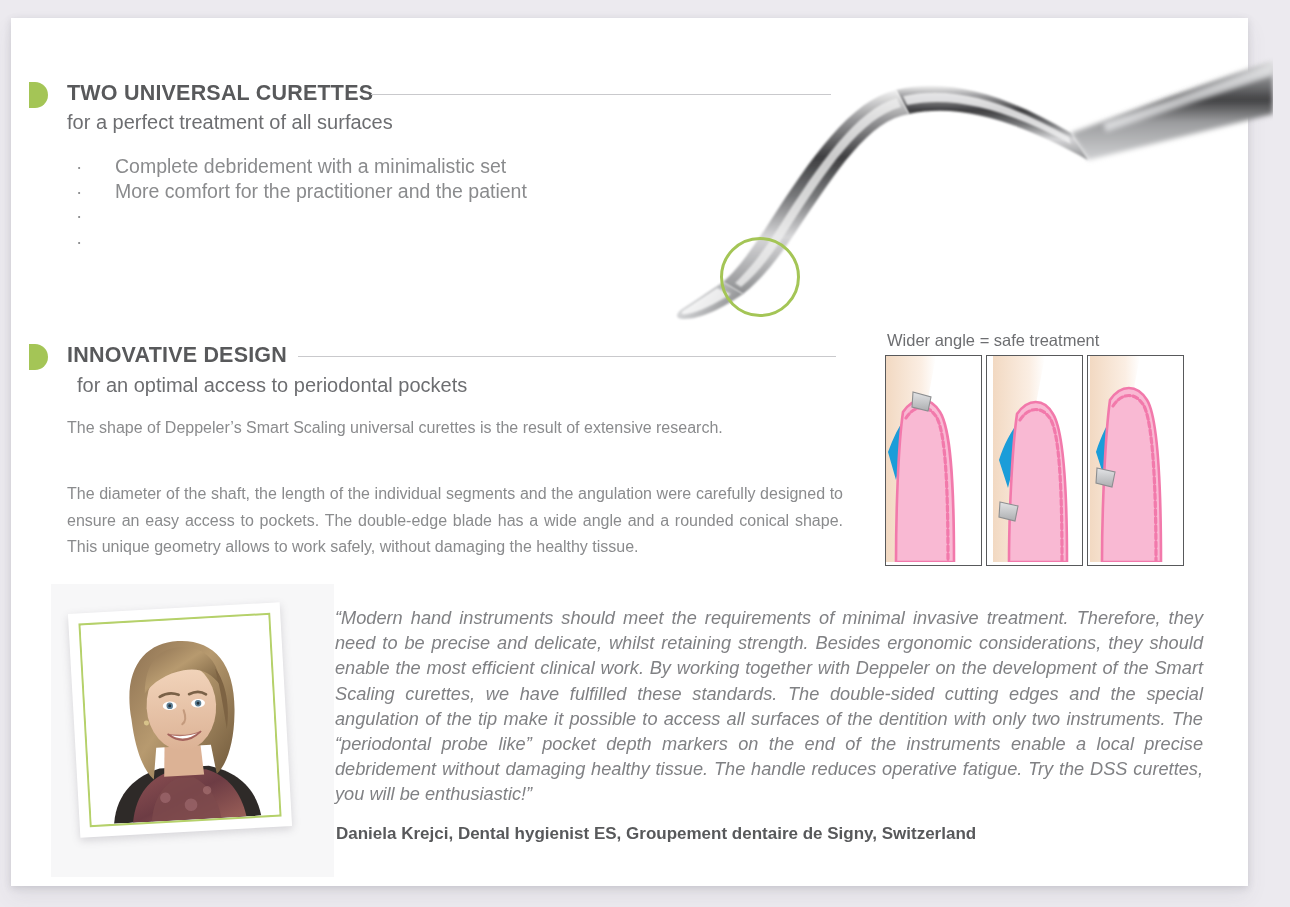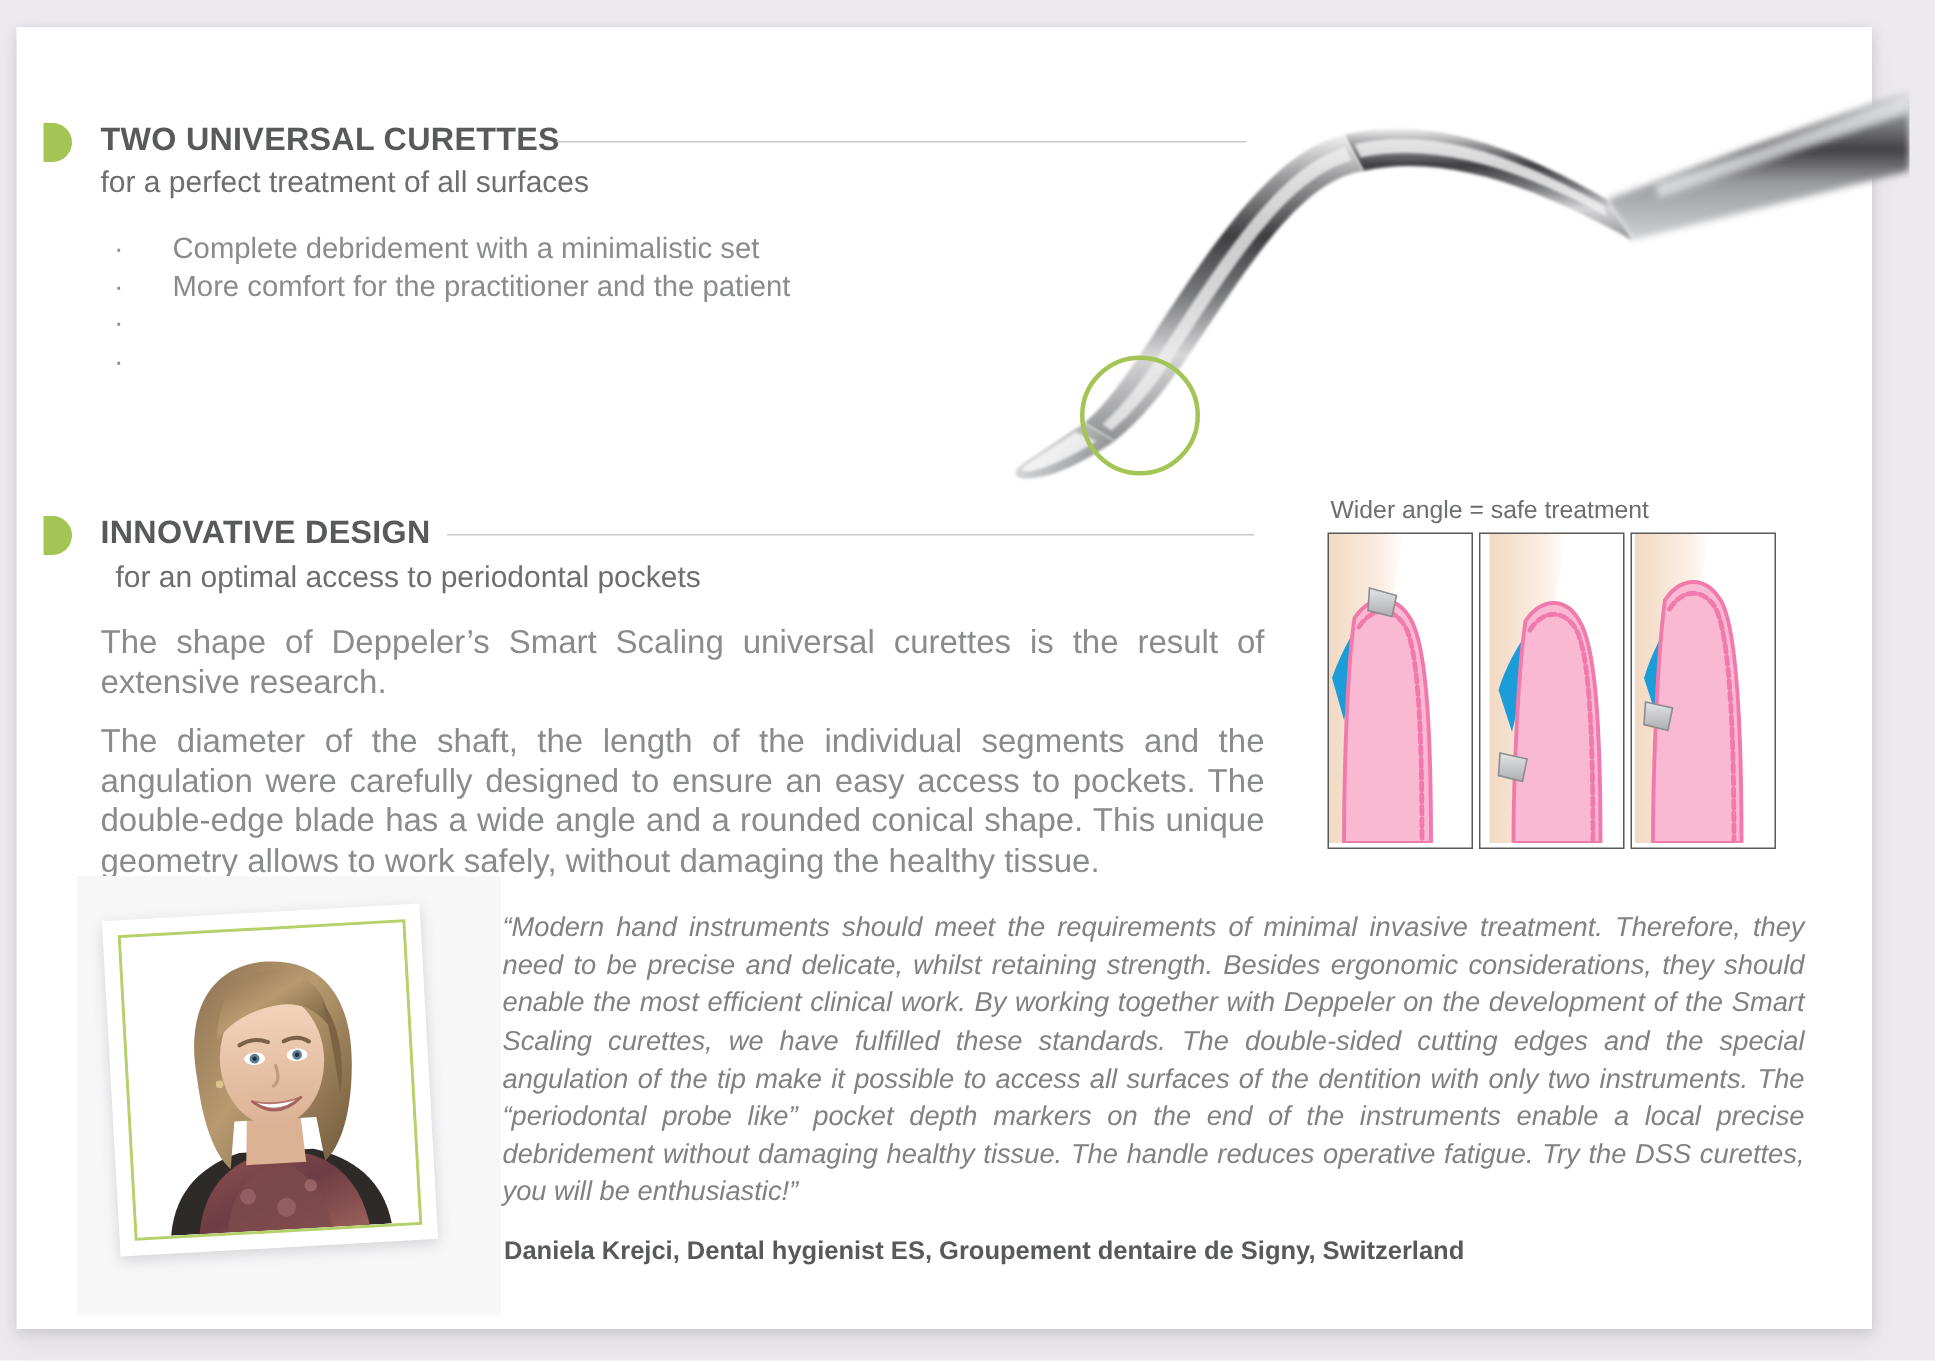--- a/index.html
+++ b/index.html
@@ -79,21 +79,21 @@
     font-size: 19.5px;
     color: #8a8b8d;
     white-space: nowrap;
   }
 
   
   .body-para {
     position: absolute;
     left: 81px;
     width: 776px;
-    font-size: 22px;
+    font-size: 16px;
     line-height: 26.5px;
     color: #8a8b8d;
     text-align: justify;
   }
   .body-para.p1 { top: 397px; }
   .body-para.p2 { top: 463px; }
 
   
   .fig-caption {
     position: absolute;

